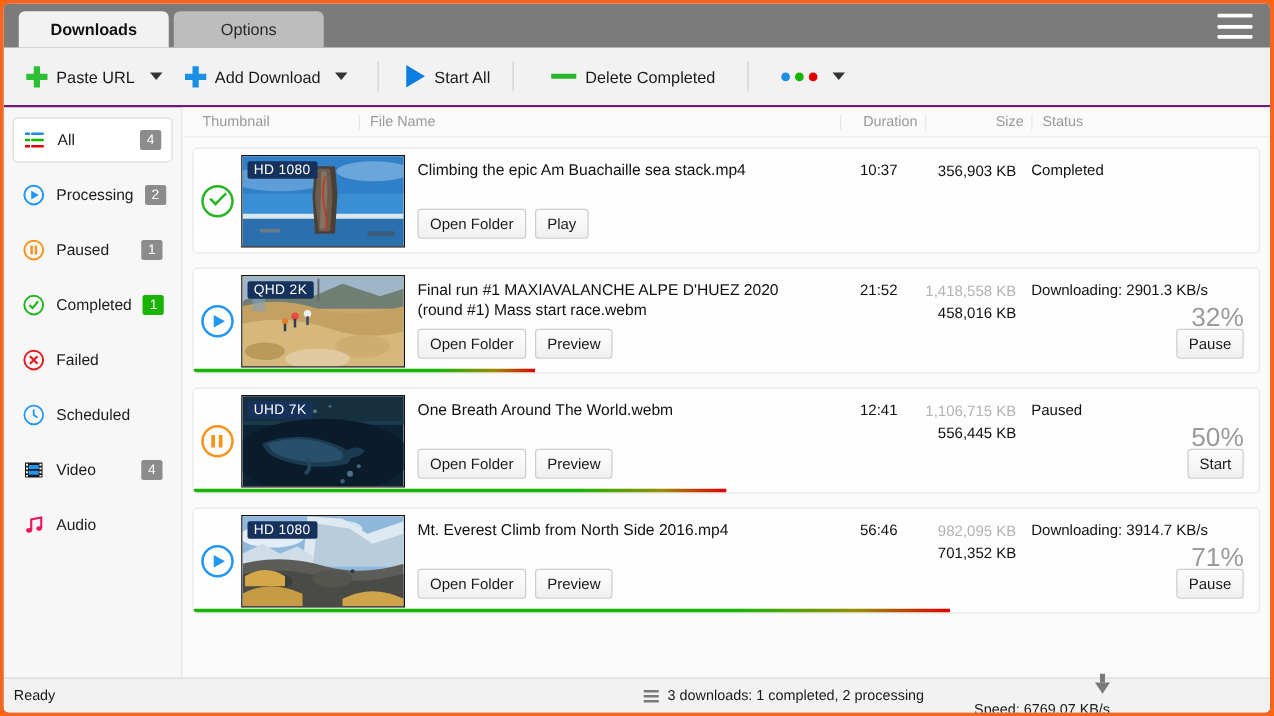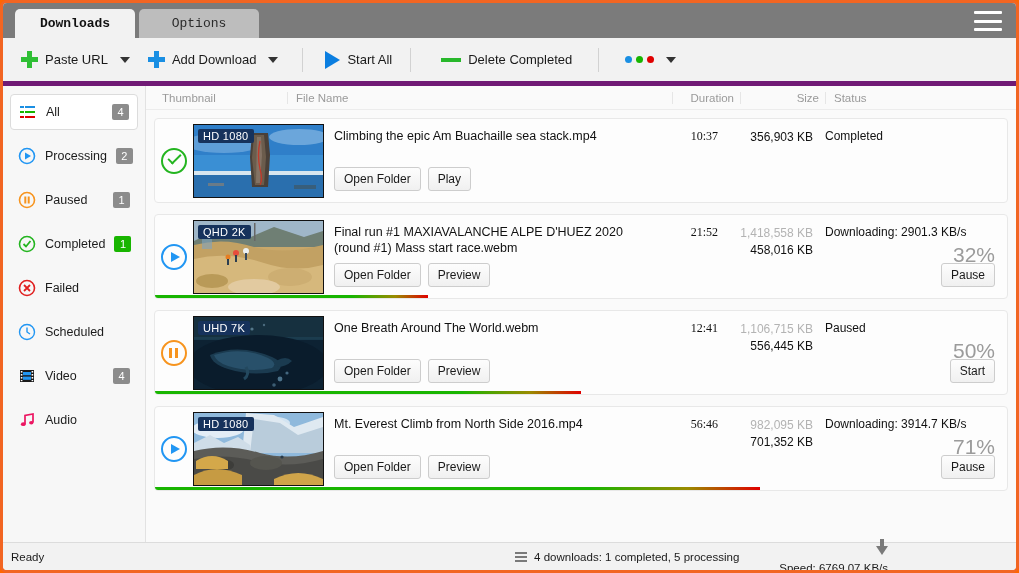--- a/index.html
+++ b/index.html
@@ -24,39 +24,38 @@
     display: flex; align-items: flex-end;
     position: relative; flex: 0 0 auto;
   }
   .tab {
     height: 29px; min-width: 120px;
     margin-left: 12px;
     display: flex; align-items: center; justify-content: center;
     font-size: 13px; color: #222;
     border-radius: 5px 5px 0 0;
     padding: 0 22px;
-    font-family: Liberation Mono, monospace;
   }
   .tab.active { background: #f2f2f2; font-weight: bold; color: #111; }
   .tab.inactive { background: #bdbdbd; color: #2a2a2a; margin-left: 4px; align-items: center; }
   .hamburger {
     position: absolute; right: 14px; top: 8px;
     width: 28px; height: 20px;
     display: flex; flex-direction: column; justify-content: space-between;
     cursor: pointer;
   }
   .hamburger span { display: block; height: 3px; background: #ffffff; border-radius: 1px; }
 
   
   .toolbar {
     height: 48px; background: #f2f2f2;
     display: flex; align-items: center;
     padding: 0 10px; gap: 0;
     flex: 0 0 auto;
-    border-bottom: 5px solid #701a75;
+    border-bottom: 2px solid #701a75;
   }
   .tb-item {
     display: flex; align-items: center; gap: 7px;
     padding: 5px 8px; font-size: 13px; color: #1a1a1a;
     cursor: pointer; border-radius: 3px; white-space: nowrap;
   }
   .caret {
     width: 0; height: 0;
     border-left: 5px solid transparent; border-right: 5px solid transparent;
     border-top: 6px solid #333; margin: 0 10px 0 4px; cursor: pointer;
@@ -164,21 +163,21 @@
   .sbtn {
     font-size: 12px; color: #1a1a1a;
     background: linear-gradient(#fdfdfd, #f0f0f0);
     border: 1px solid #cdcdcd; border-radius: 3px;
     padding: 4px 9px; cursor: pointer;
   }
 
   .row-dur {
     width: 70px; flex: 0 0 70px;
     font-size: 12px; color: #111;
-    text-align: right; padding: 10px 8px 0 0; font-family: Liberation Serif, serif;
+    text-align: right; padding: 10px 8px 0 0;
   }
   .row-size {
     width: 95px; flex: 0 0 95px;
     text-align: right; padding: 10px 8px 0 0;
     font-size: 12px; line-height: 17px;
   }
   .size-total { color: #b3b3b3; }
   .size-done  { color: #111; }
   .row-stat {
     width: 186px; flex: 0 0 186px;
@@ -607,21 +606,21 @@
   </div>
 
   <div class="statusbar">
     <div class="sb-left">Ready</div>
     <div class="sb-mid">
       <span class="lines-icon">
           <i></i>
           <i></i>
           <i></i>
         </span>
-      <span>4 downloads: 1 completed, 5 processing</span>
+      <span>3 downloads: 1 completed, 2 processing</span>
     </div>
     <div class="sb-right">
       <span class="dl-arrow">
         <span class="arrow-stem"></span>
           <span class="arrow-down"></span>
       </span>
       <span>Speed: 6769.07 KB/s</span>
     </div>
   </div>
 

